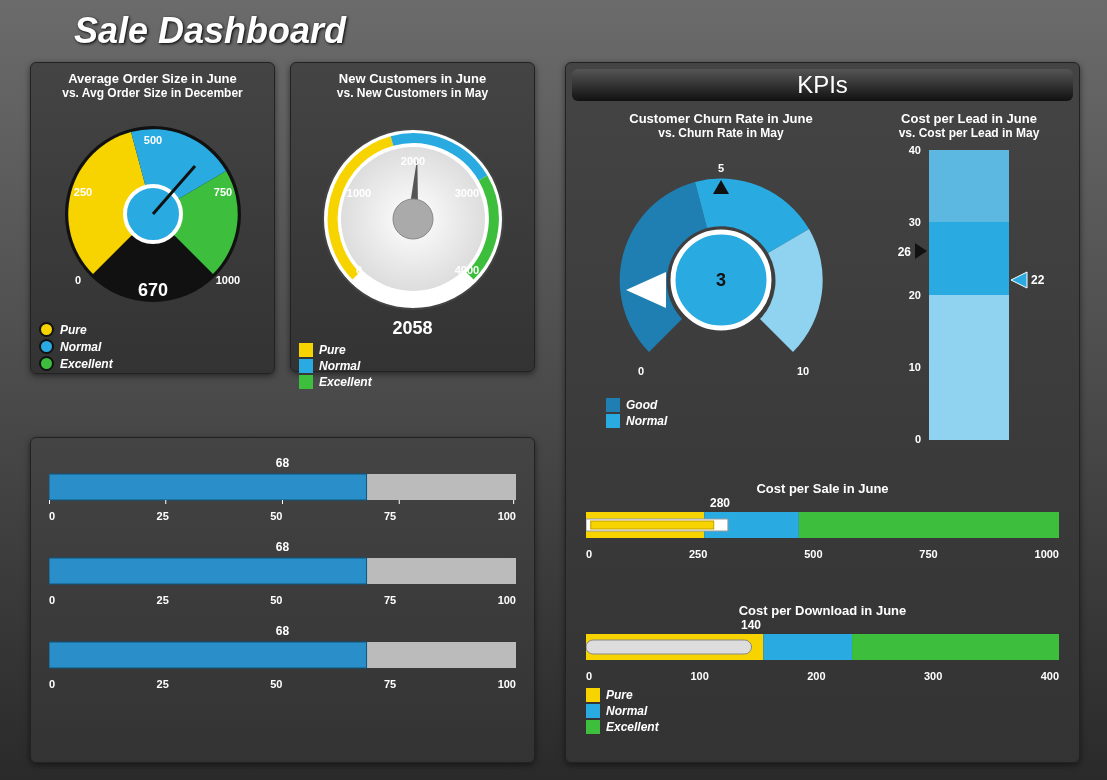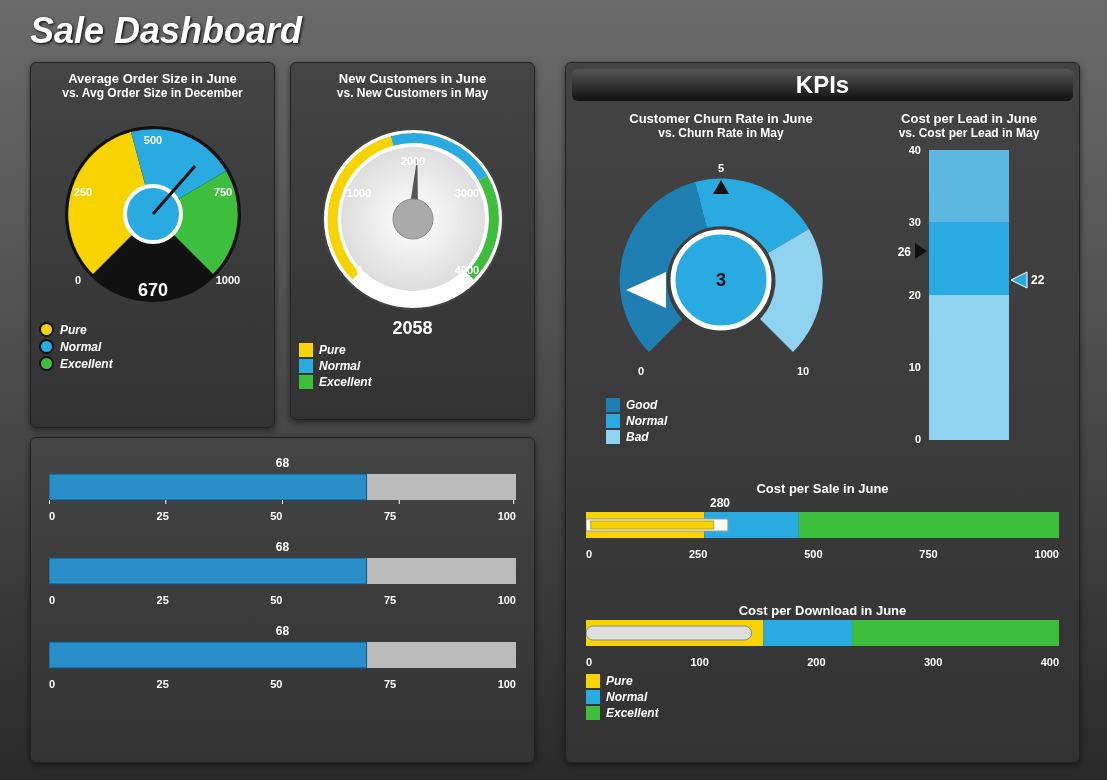--- a/index.html
+++ b/index.html
@@ -11,20 +11,21 @@
     color: #fff;
     overflow: hidden;
     position: relative;
   }
   .title {
     font-size: 36px;
     font-weight: bold;
     padding: 10px 0 10px 30px;
     font-style: italic;
     text-shadow: 1px 1px 3px #000;
+    margin-left: 44px;
   }
   .panel {
     position: absolute;
     background: linear-gradient(#444, #333);
     border-radius: 6px;
     border: 1px solid #222;
     box-shadow: 0 2px 6px rgba(0,0,0,.5);
     padding: 8px;
   }
   .gauge-title {
@@ -41,34 +42,34 @@
   .legend { margin-top: 4px; font-style: italic; }
   .legend-row { display:flex; align-items:center; font-size:12px; font-weight:bold; margin:2px 0; }
   .swatch { width:15px; height:15px; border-radius:50%; border:2px solid #111; margin-right:6px; flex-shrink:0; }
   .swatch-sq { width:14px; height:14px; margin-right:6px; flex-shrink:0; }
   .gauge-value { text-align:center; font-weight:bold; font-size:18px; }
   .tick-label { font-size:11px; font-weight:bold; fill:#fff; }
   .kpi-header {
     position:absolute; top:6px; left:6px; right:6px; height:32px;
     background: linear-gradient(#555,#111);
     border-radius:6px;
-    text-align:center; font-size:24px; line-height:32px; font-weight:bold;
+    text-align:center; font-size:24px; line-height:32px; font-weight:normal;
   }
   .bars-panel .bar-card { margin: 10px 10px 18px 10px; }
   .bar-label { text-align:center; font-size:12px; font-weight:bold; }
   .axis-labels { display:flex; justify-content:space-between; font-size:11px; font-weight:bold; margin-top:2px; }
   .bullet-title { text-align:center; font-size:13px; font-weight:bold; }
   .bullet-sub { text-align:center; font-size:12px; font-weight:bold; }
 </style>
 </head>
 <body>
 
 <div class="title">Sale Dashboard</div>
 
-<div class="panel" style="left:30px; top:62px; width:245px; height:366px;">
+<div class="panel" style="left:30px; top:62px; width:245px; height:312px;">
   <div class="gauge-title">Average Order Size in June</div>
   <div class="gauge-sub">vs. Avg Order Size in December</div>
   <svg width="229" height="210">
     <g transform="translate(114,110)">
       <circle r="88" fill="#111"></circle>
 
       <path d="M0 0 L-60 60 A85 85 0 0 1 -22 -82 Z" fill="#f7d400"></path>
       <path d="M0 0 L-22 -82 A85 85 0 0 1 73 -43 Z" fill="#29abe2"></path>
       <path d="M0 0 L73 -43 A85 85 0 0 1 60 60 Z" fill="#3dbf3d"></path>
       <circle r="28" fill="#29abe2" stroke="#fff" stroke-width="4"></circle>
@@ -91,21 +92,21 @@
         <span class="swatch" style="background:#29abe2"></span>
         <span>Normal</span>
       </div>
     <div class="legend-row">
         <span class="swatch" style="background:#3dbf3d"></span>
         <span>Excellent</span>
       </div>
   </div>
 </div>
 
-<div class="panel" style="left:290px; top:62px; width:245px; height:358px;">
+<div class="panel" style="left:290px; top:62px; width:245px; height:310px;">
   <div class="gauge-title">New Customers in June</div>
   <div class="gauge-sub">vs. New Customers in May</div>
   <svg width="229" height="210">
     <g transform="translate(114,115)">
       <circle r="90" fill="#fff" stroke="#444" stroke-width="2"></circle>
 
       <path d="M-57 57 A81 81 0 0 1 -21 -78" fill="none" stroke="#f7d400" stroke-width="10"></path>
       <path d="M-21 -78 A81 81 0 0 1 70 -41" fill="none" stroke="#29abe2" stroke-width="10"></path>
       <path d="M70 -41 A81 81 0 0 1 57 57" fill="none" stroke="#3dbf3d" stroke-width="10"></path>
 
@@ -217,24 +218,20 @@
     </svg>
     <div class="legend" style="margin-left:30px;">
       <div class="legend-row">
           <span class="swatch-sq" style="background:#1f7fb2"></span>
           <span>Good</span>
         </div>
       <div class="legend-row">
           <span class="swatch-sq" style="background:#29abe2"></span>
           <span>Normal</span>
         </div>
-      <div class="legend-row">
-          <span class="swatch-sq" style="background:#8fd3f0"></span>
-          <span>Bad</span>
-        </div>
     </div>
   </div>
 
   <div style="position:absolute; right:10px; top:48px; width:200px;">
     <div class="bullet-title">Cost per Lead in June</div>
     <div class="bullet-sub">vs. Cost per Lead in May</div>
     <svg width="200" height="310">
       <g transform="translate(60,10)">
         <rect x="0" y="0" width="80" height="290" fill="#8fd3f0"></rect>
         <rect x="0" y="0" width="80" height="72" fill="#5cb8e0"></rect>
@@ -270,20 +267,21 @@
         <span>0</span>
         <span>250</span>
         <span>500</span>
         <span>750</span>
         <span>1000</span>
       </div>
   </div>
 
   <div style="position:absolute; left:20px; top:540px; right:20px;">
     <div class="bullet-title">Cost per Download in June</div>
+    <div class="bar-label" style="text-align:left; margin-left:155px;">140</div>
     <svg width="100%" height="32">
       <rect x="0" y="2" width="37.5%" height="26" fill="#f7d400"></rect>
       <rect x="37.5%" y="2" width="18.75%" height="26" fill="#29abe2"></rect>
       <rect x="56.25%" y="2" width="43.75%" height="26" fill="#3dbf3d"></rect>
       <rect x="0" y="8" width="35%" height="14" rx="7" fill="#ddd" stroke="#888"></rect>
     </svg>
     <div class="axis-labels">
         <span>0</span>
         <span>100</span>
         <span>200</span>

